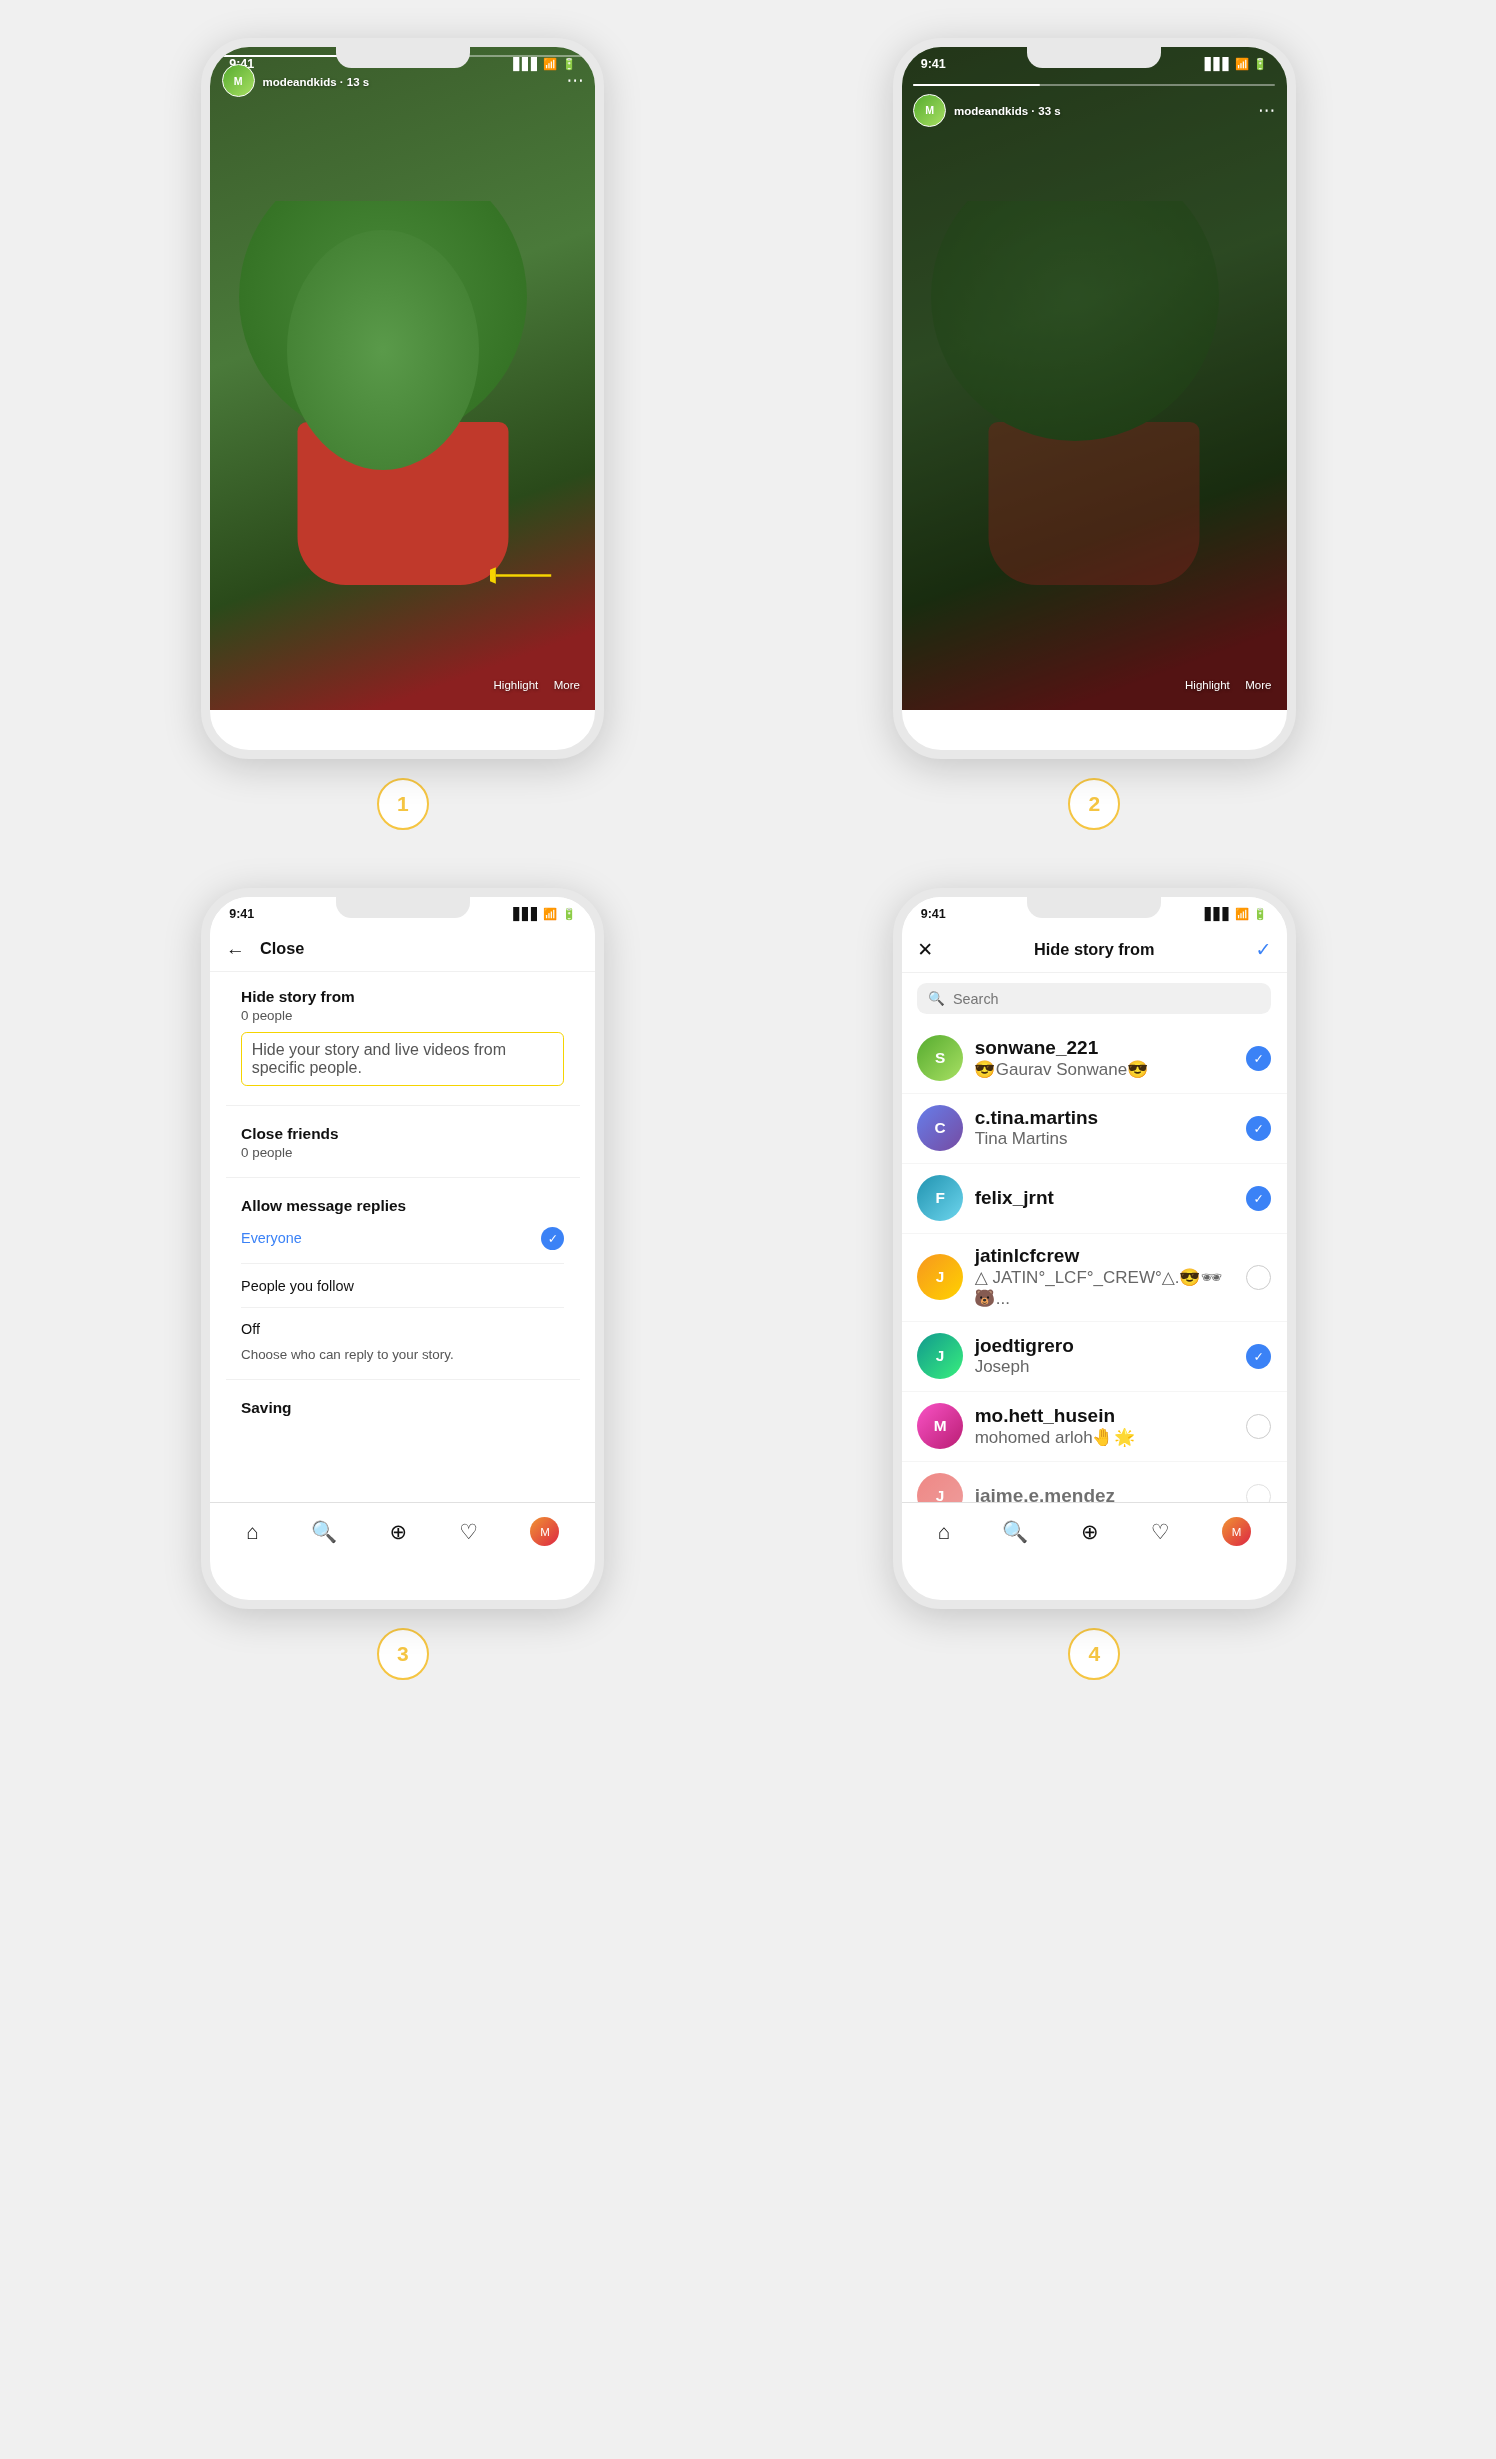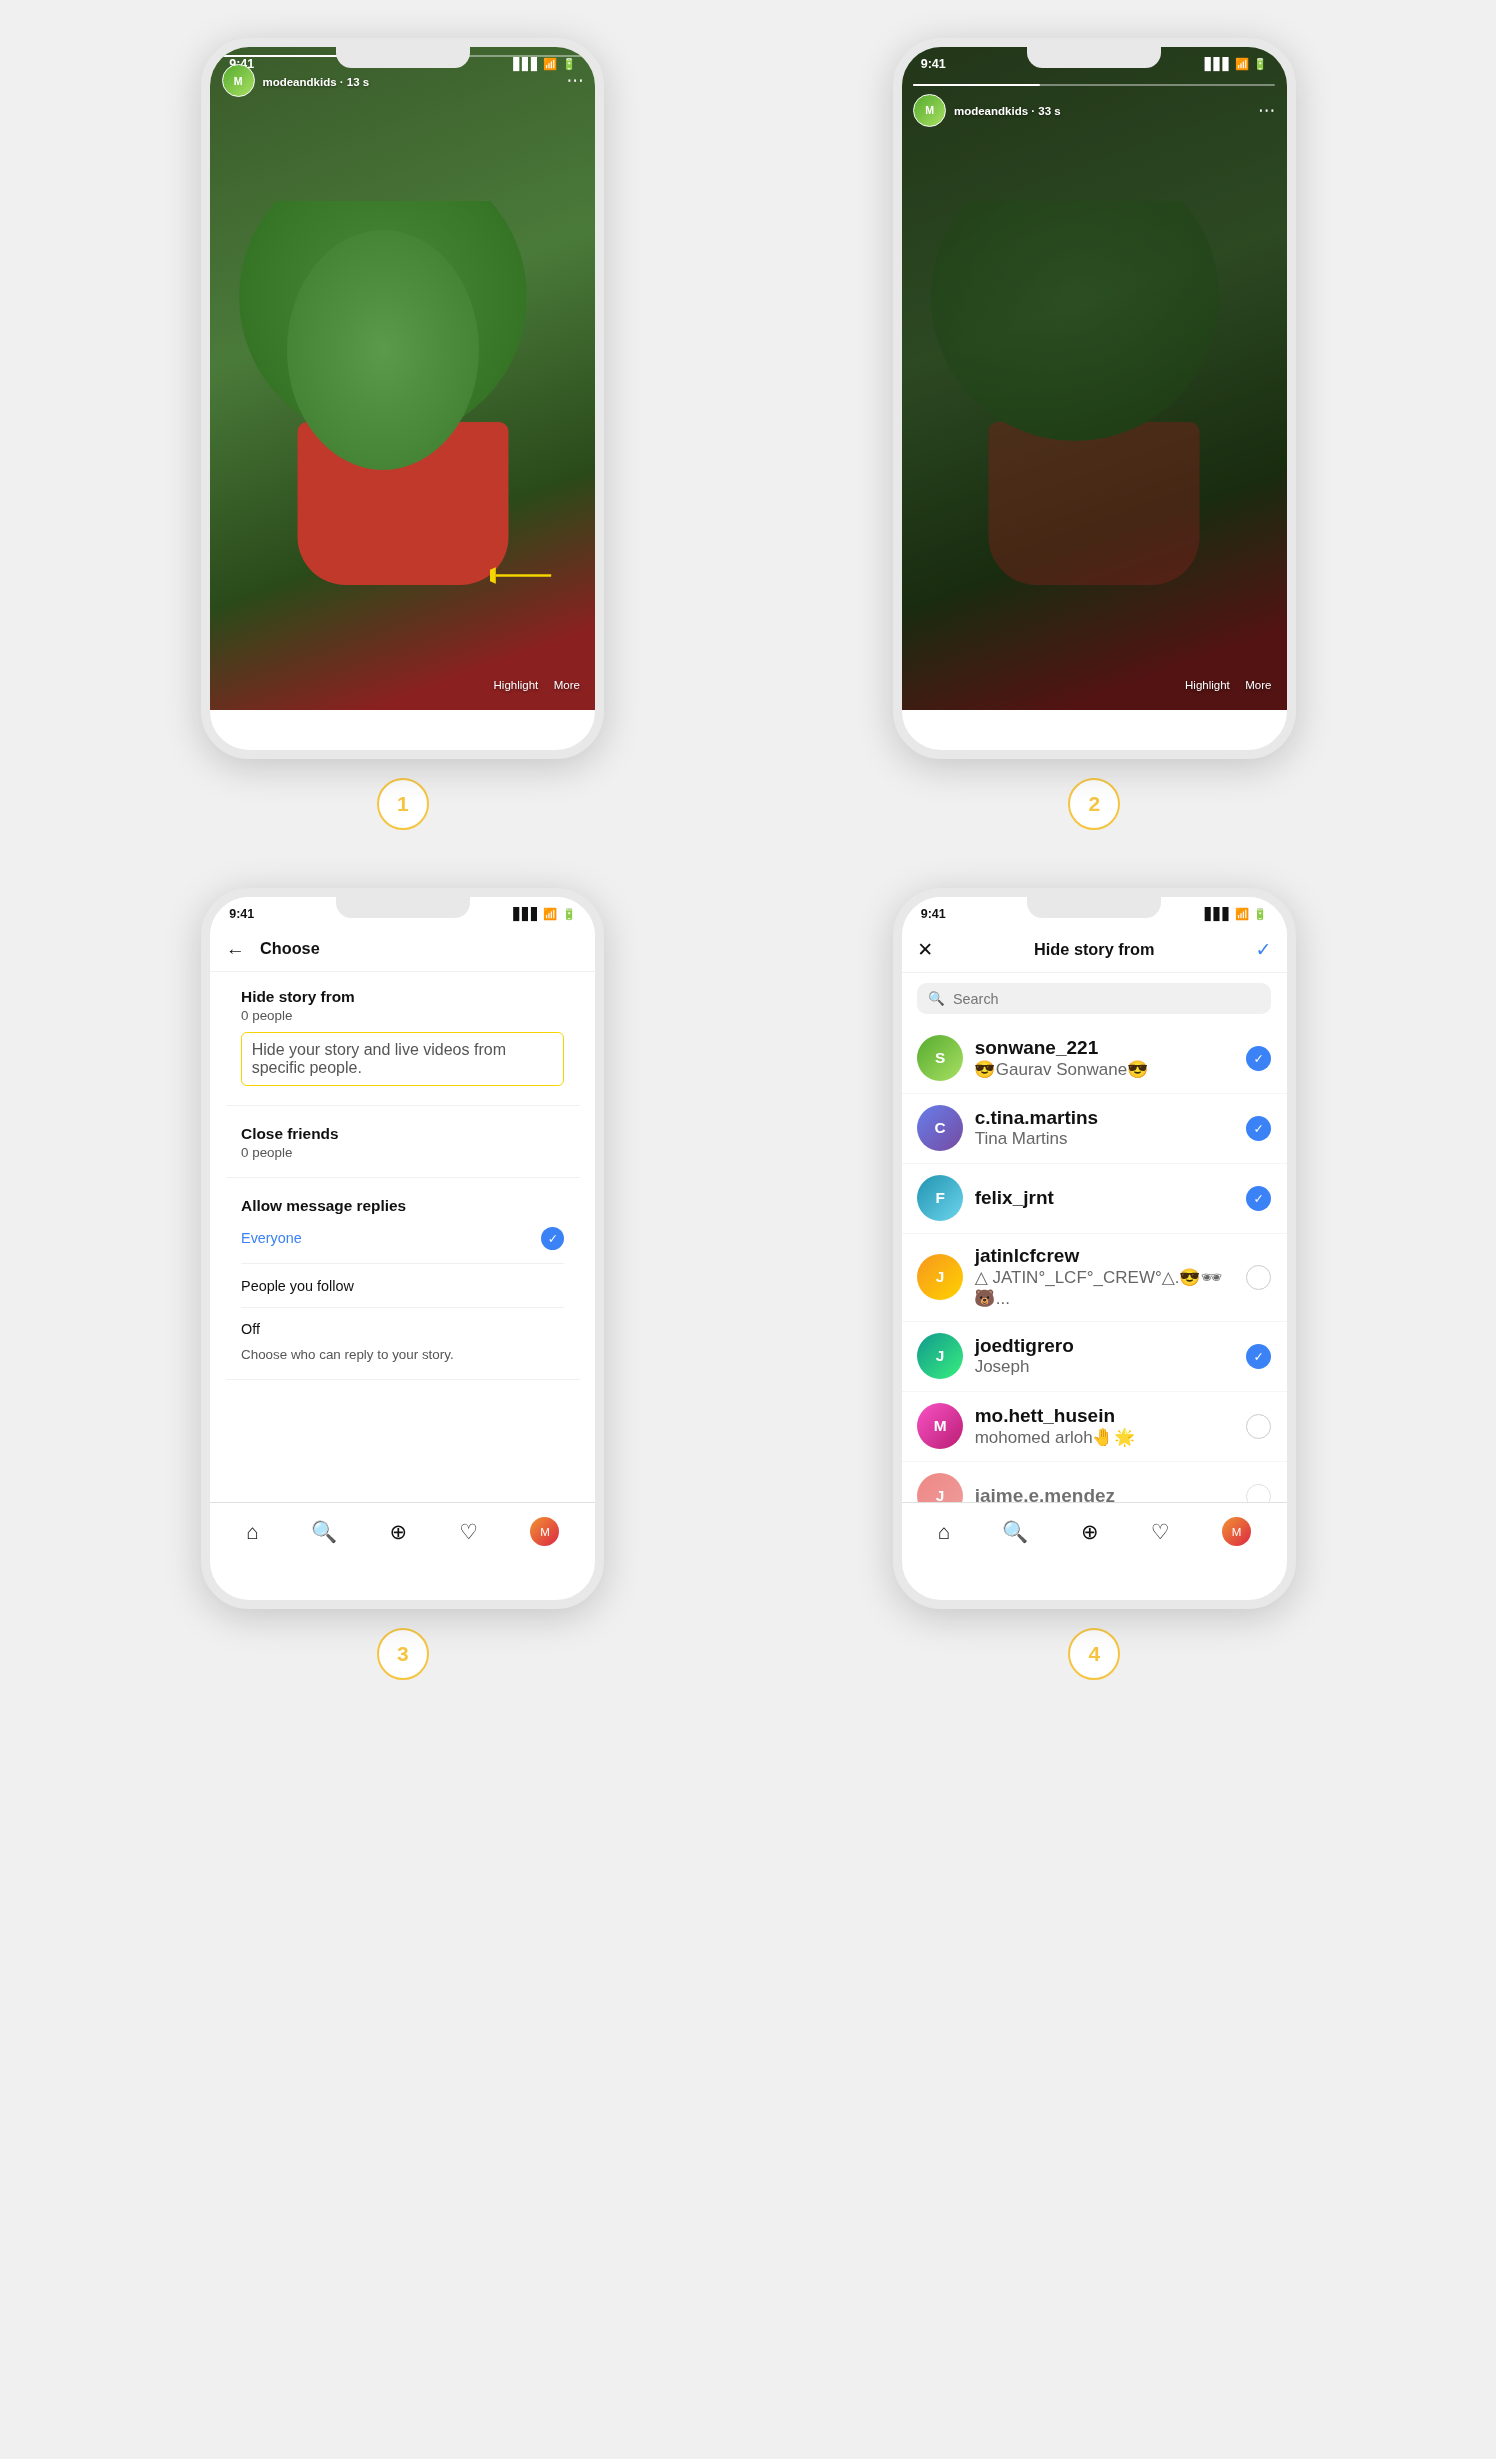--- a/index.html
+++ b/index.html
@@ -542,21 +542,21 @@
         <div class="status-bar light">
           <span>9:41</span>
           <div class="status-icons">
             <span>▋▋▋</span>
             <span>📶</span>
             <span>🔋</span>
           </div>
         </div>
         <div class="nav-header">
           <span class="back-icon">←</span>
-          <span class="nav-title">Choose</span>
+          <span class="nav-title">Close</span>
         </div>
         <div style="padding: 0 15.4px; overflow-y:auto; height: 538px;">
           <div class="settings-section">
             <div class="settings-label">Hide story from</div>
             <div class="settings-sublabel">0 people</div>
             <div class="settings-highlight-box">
               <span>Hide your story and live videos from specific people.</span>
             </div>
           </div>
           <div class="settings-divider"></div>
@@ -575,20 +575,23 @@
             <div class="radio-row">
               <span class="radio-label dark">People you follow</span>
             </div>
             <div class="settings-divider"></div>
             <div class="radio-row">
               <span class="radio-label dark">Off</span>
             </div>
             <div class="settings-sublabel">Choose who can reply to your story.</div>
           </div>
           <div class="settings-divider"></div>
+          <div class="settings-section">
+            <div class="settings-label">Saving</div>
+          </div>
         </div>
         <div class="bottom-nav">
           <span class="bottom-nav-icon">⌂</span>
           <span class="bottom-nav-icon">🔍</span>
           <span class="bottom-nav-icon">⊕</span>
           <span class="bottom-nav-icon">♡</span>
           <div style="width:29px;height:29px;border-radius:50%;background:linear-gradient(135deg,#f09433,#dc2743);display:flex;align-items:center;justify-content:center;">
             <span style="color:white;font-size:11.5px;">M</span>
           </div>
         </div>

